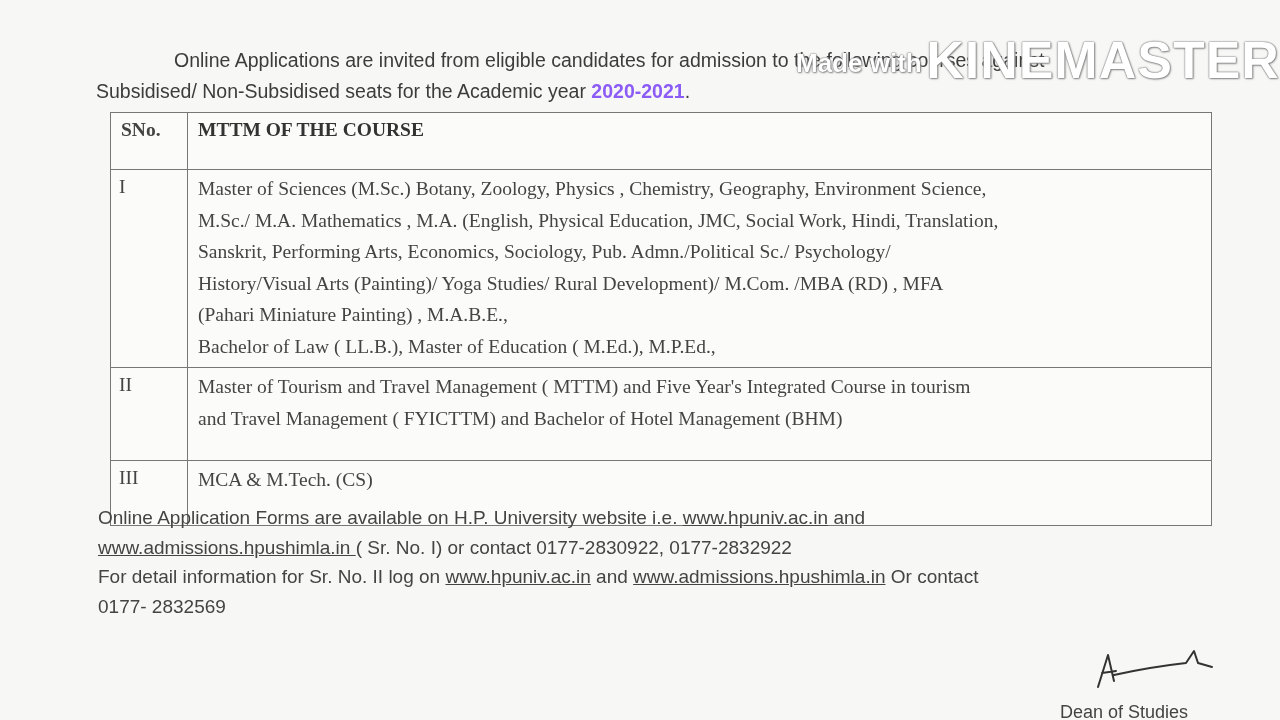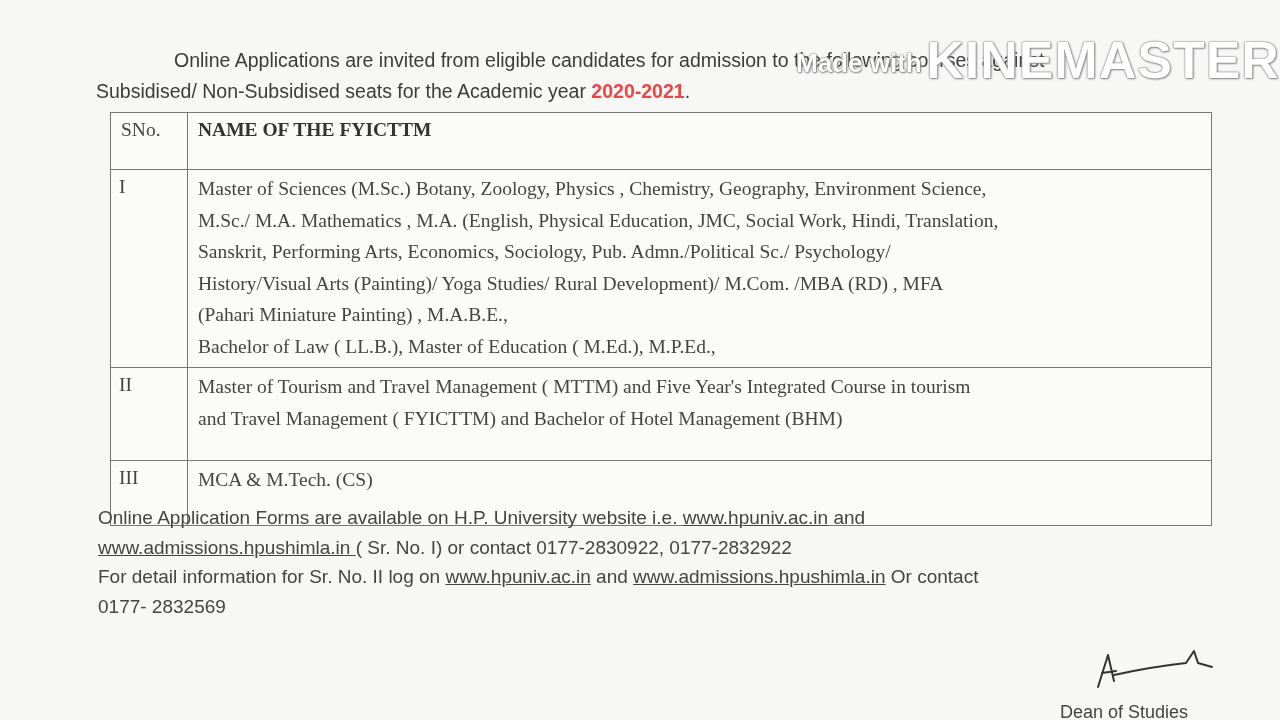--- a/index.html
+++ b/index.html
@@ -11,21 +11,21 @@
     }
     .sans { font-family: "Liberation Sans", "DejaVu Sans", sans-serif; }
     .serif { font-family: "Liberation Serif", "DejaVu Serif", serif; }
 
     .intro {
       position: absolute; left: 96px; top: 28px; width: 1100px;
       font-size: 19.5px; line-height: 31px; color: #3c3c3c; margin-top: 17px;
     }
     .intro .l1 { padding-left: 78px; display: block; white-space: nowrap; }
     .intro .l2 { display: block; white-space: nowrap; }
-    .intro b { font-weight: bold; color: #ef4444; }
+    .intro b { font-weight: bold; color: #8b5cf6; }
 
     .watermark {
       position: absolute; left: 796px; top: 30px; white-space: nowrap;
       color: #ffffff;
       text-shadow: 0 0 2px #777, 0 0 1px #555, 1px 1px 2px #999;
       letter-spacing: 0px;
     }
     .watermark .small { font-size: 26px; font-weight: bold; vertical-align: 6px; }
     .watermark .big { font-size: 52px; font-weight: bold; letter-spacing: 1px; }
 
@@ -35,21 +35,21 @@
       border-collapse: collapse;
       background: #fbfbfa;
       font-size: 19.5px; color: #444;
     }
     table.courses td, table.courses th {
       border: 1.5px solid #777;
       vertical-align: top;
       text-align: left;
     }
     table.courses th { font-weight: bold; color: #333; height: 50px; padding: 6px 10px 0 10px; }
-    table.courses th.sno { font-weight: normal; color: #444; width: 56px; }
+    table.courses th.sno { font-weight: bold; color: #444; width: 56px; }
     table.courses td.sno { padding: 6px 8px; width: 56px; }
     table.courses td.name { padding: 3px 10px 4px 10px; line-height: 31.5px; text-align: justify; }
     tr.r1 td { height: 185px; }
     tr.r2 td { height: 80px; }
     tr.r3 td { height: 52px; }
     .name .line { display: block; }
 
     .footer {
       position: absolute; left: 98px; top: 503px; width: 1110px;
       font-size: 19px; line-height: 29.5px; color: #444;
@@ -74,21 +74,21 @@
 
 <div class="watermark sans">
   <span class="small">Made with</span>
   <span class="big">KINEMASTER</span>
 </div>
 
 <table class="courses serif">
   <tbody>
       <tr>
     <th class="sno">SNo.</th>
-    <th>NAME OF THE FYICTTM</th>
+    <th>MTTM OF THE COURSE</th>
   </tr>
   <tr class="r1">
     <td class="sno">I</td>
     <td class="name">
       <span class="line">Master of Sciences (M.Sc.) Botany, Zoology, Physics , Chemistry, Geography, Environment Science,</span>
       <span class="line">M.Sc./ M.A. Mathematics , M.A. (English, Physical Education, JMC, Social Work, Hindi, Translation,</span>
       <span class="line">Sanskrit, Performing Arts, Economics, Sociology, Pub. Admn./Political Sc./ Psychology/</span>
       <span class="line">History/Visual Arts (Painting)/ Yoga Studies/ Rural Development)/ M.Com. /MBA (RD) , MFA</span>
       <span class="line">(Pahari Miniature Painting) , M.A.B.E.,</span>
       <span class="line">Bachelor of Law ( LL.B.), Master of Education ( M.Ed.), M.P.Ed.,</span>

